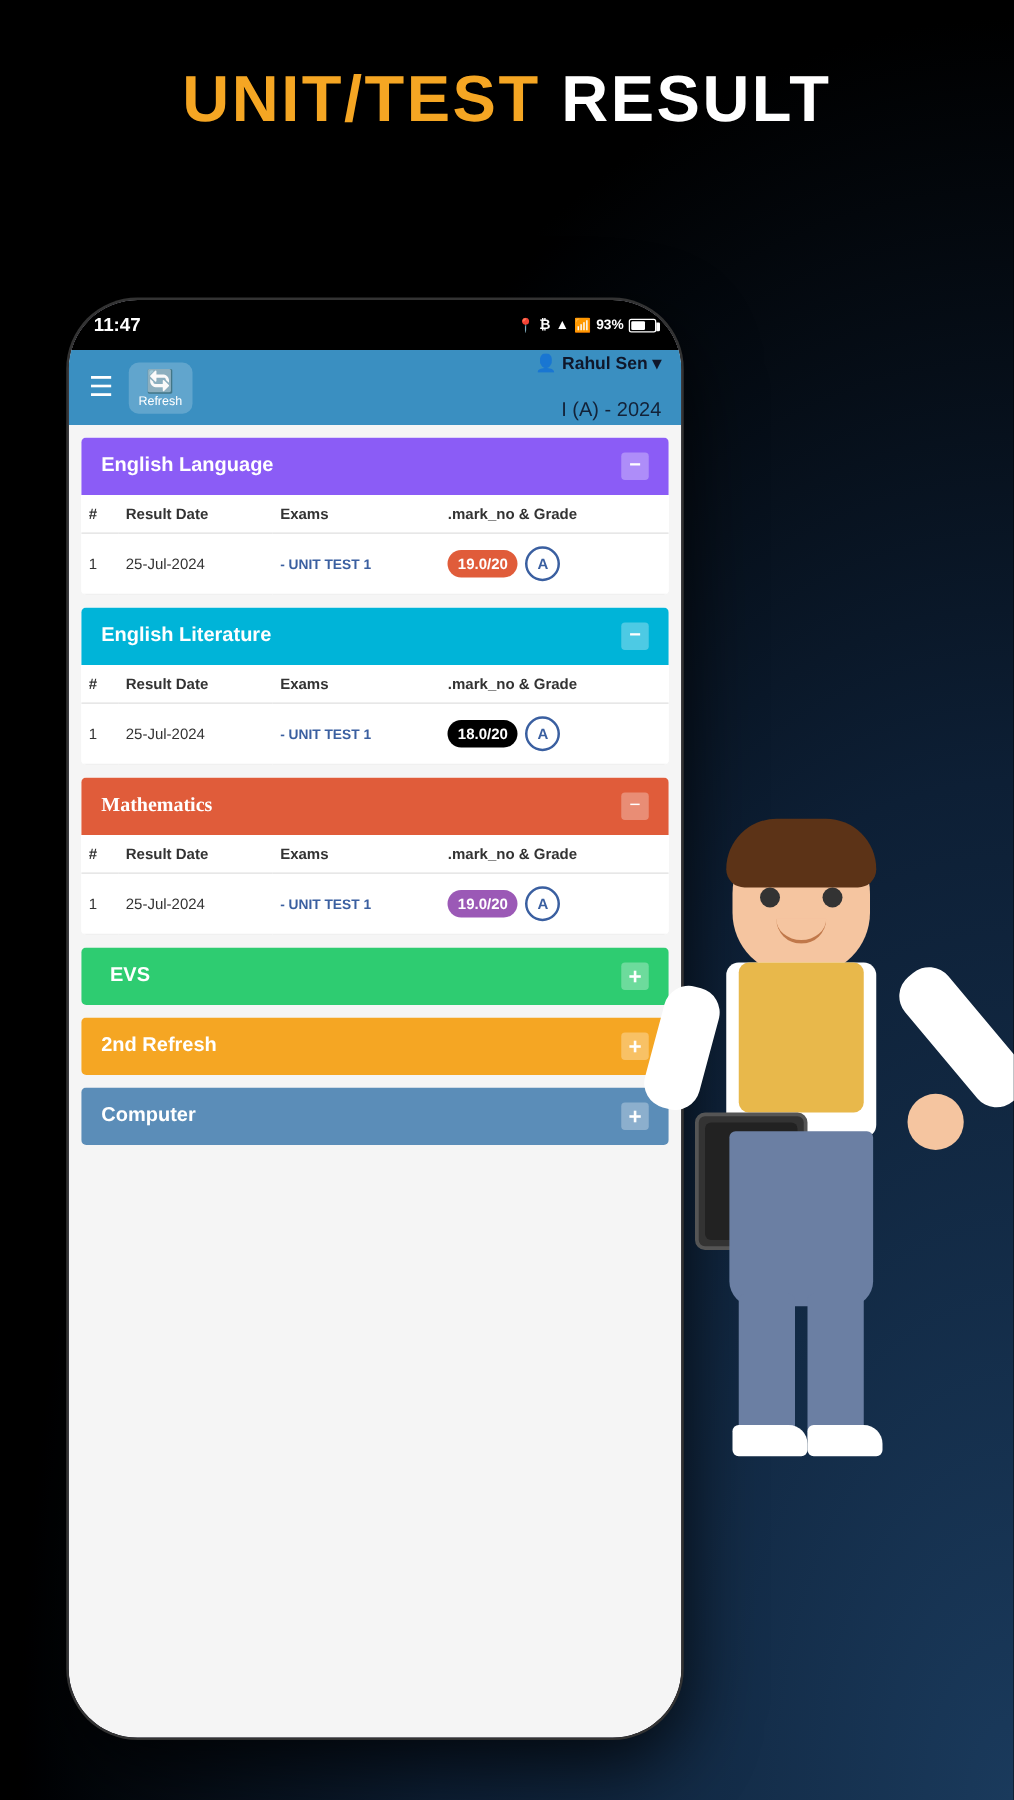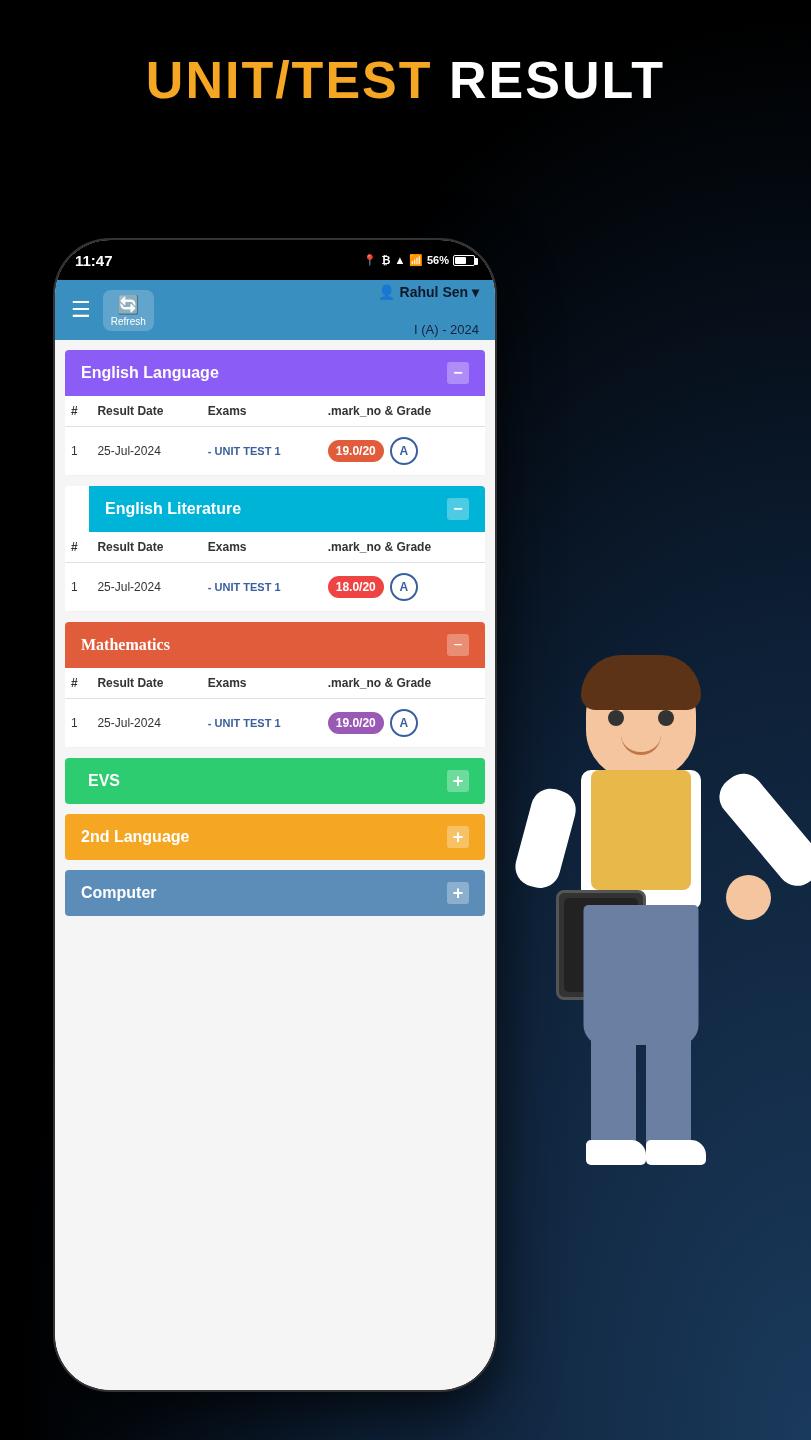--- a/index.html
+++ b/index.html
@@ -31,21 +31,21 @@
       letter-spacing: 2px;
     }
     .title-orange { color: #f5a623; }
     .title-white { color: #fff; }
 
     
     .phone {
       position: absolute;
       top: 240px;
       left: 55px;
-      width: 440px;
+      width: 490px;
       height: 1150px;
       background: #1a1a2e;
       border-radius: 55px;
       box-shadow: 0 0 0 2px #333, 0 20px 60px rgba(0,0,0,0.8);
       overflow: hidden;
     }
 
     
     .phone-screen {
       position: absolute;
@@ -110,21 +110,21 @@
       border-radius: 8px;
       padding: 4px 8px;
       color: #fff;
       font-size: 10px;
       text-align: center;
       cursor: pointer;
     }
     .refresh-icon { font-size: 18px; display: block; }
     .header-right { text-align: right; color: #0f172a; }
     .user-name { font-size: 14px; font-weight: bold; }
-    .user-class { font-size: 13px; opacity: 0.9; margin-top: 22px; }
+    .user-class { font-size: 16px; opacity: 0.9; margin-top: 22px; }
 
     
     .app-content {
       background: #f5f5f5;
       height: calc(100% - 100px);
       overflow-y: auto;
       padding: 10px;
     }
 
     
@@ -134,21 +134,21 @@
       display: flex;
       align-items: center;
       justify-content: space-between;
       padding: 12px 16px;
       color: #fff;
       font-size: 16px;
       font-weight: bold;
       cursor: pointer;
     }
     .subject-header.blue { background: #8b5cf6; }
-    .subject-header.cyan { background: #00b4d8; margin-left: 24px; }
+    .subject-header.cyan { background: #00b4d8; }
     .subject-header.red { background: #e05c3a; font-family: Liberation Serif, serif; }
     .subject-header.green { background: #2ecc71; padding-left: 23px; }
     .subject-header.orange { background: #f5a623; }
     .subject-header.steel { background: #5b8db8; text-align: center; }
 
     .collapse-btn {
       background: rgba(255,255,255,0.3);
       border-radius: 3px;
       width: 22px; height: 22px;
       display: flex; align-items: center; justify-content: center;
@@ -180,21 +180,21 @@
       gap: 6px;
     }
     .mark-pill {
       padding: 4px 8px;
       border-radius: 12px;
       color: #fff;
       font-size: 12px;
       font-weight: bold;
     }
     .mark-pill.red-pill { background: #e05c3a; }
-    .mark-pill.green-pill { background: #ef4444; }
+    .mark-pill.green-pill { background: #000000; }
     .mark-pill.purple-pill { background: #9b59b6; }
 
     .grade-circle {
       width: 28px; height: 28px;
       border-radius: 50%;
       border: 2px solid #3a5fa0;
       display: inline-flex;
       align-items: center;
       justify-content: center;
       font-size: 12px;
@@ -389,21 +389,21 @@
 <div class="phone">
   <div class="phone-screen">
 
     <div class="status-bar">
       <span class="status-time">11:47</span>
       <div class="status-icons">
         <span>📍</span>
         <span>₿</span>
         <span>▲</span>
         <span>📶</span>
-        <span>56%</span>
+        <span>93%</span>
         <span class="battery-bar">
           <span class="battery-fill"></span>
         </span>
       </div>
     </div>
 
     <div class="app-header">
       <div class="header-left">
         <span class="hamburger">☰</span>
         <div class="refresh-btn">
@@ -519,21 +519,21 @@
 
       <div class="subject-section">
         <div class="subject-header green section-collapsed">
           <span>EVS</span>
           <span class="plus-btn">+</span>
         </div>
       </div>
 
       <div class="subject-section">
         <div class="subject-header orange section-collapsed">
-          <span>2nd Language</span>
+          <span>2nd Refresh</span>
           <span class="plus-btn">+</span>
         </div>
       </div>
 
       <div class="subject-section">
         <div class="subject-header steel section-collapsed">
           <span>Computer</span>
           <span class="plus-btn">+</span>
         </div>
       </div>

